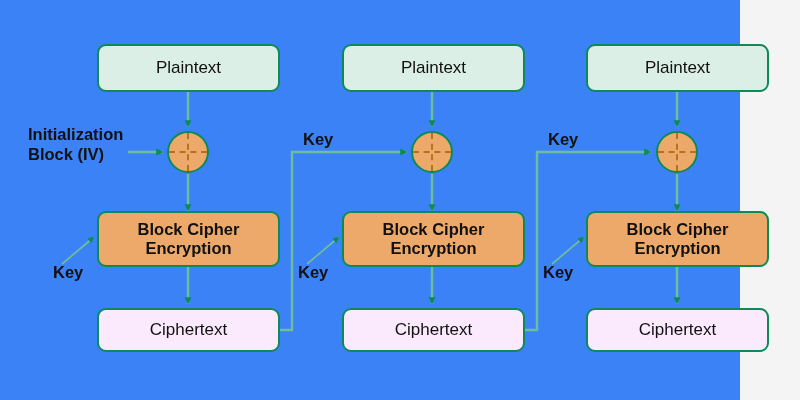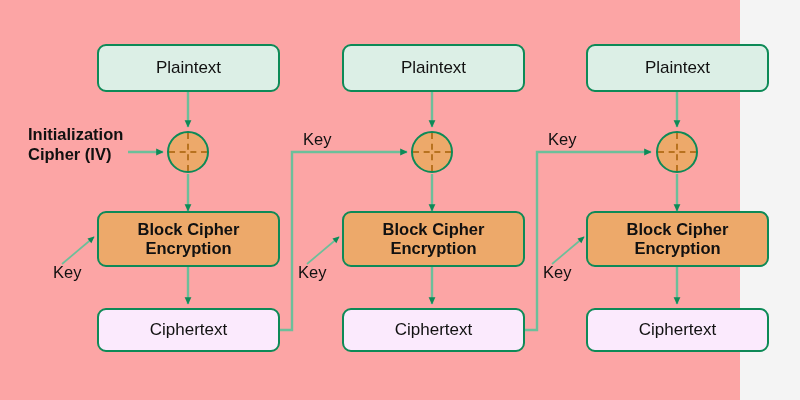--- a/index.html
+++ b/index.html
@@ -10,21 +10,21 @@
     width: 800px;
     height: 400px;
     background: #f4f4f4;
     font-family: "Liberation Sans", sans-serif;
     overflow: hidden;
   }
   #diagram-root {
     position: relative;
     width: 740px;
     height: 400px;
-    background: #fca5a5;
+    background: #3b82f6;
   }
   #wires {
     position: absolute;
     left: 0;
     top: 0;
     width: 800px;
     height: 400px;
   }
   .node {
     position: absolute;
@@ -82,21 +82,21 @@
     left: 0;
     margin-top: -1px;
     height: 0;
     width: 100%;
     border-top: 2px dashed #b8721f;
   }
   .label {
     position: absolute;
     color: #111111;
     font-size: 16.5px;
-    font-weight: 400;
+    font-weight: 700;
     line-height: 1.22;
     white-space: pre-line;
     z-index: 4;
   }
   .label-iv {
     font-weight: 700;
     text-align: left;
   }
 </style>
 </head>
@@ -136,21 +136,21 @@
       <line x1="677" y1="267" x2="677" y2="304" marker-end="url(#ah)"></line>
       <line x1="552" y1="264" x2="584" y2="237" stroke-width="1.7" marker-end="url(#ah-small)"></line>
     </g>
   </svg>
 
   <div class="node node-plaintext" style="left:97px; top:44px; width:183px; height:48px;">
     <span>Plaintext</span>
   </div>
 
   <div class="label label-iv" style="left:28px; top:124px; width:108px;">Initialization
-Cipher (IV)</div>
+Block (IV)</div>
 
   <div class="xor" style="left:167px; top:131px;">
     <span class="bar-v"></span>
     <span class="bar-h"></span>
   </div>
 
   <div class="node node-cipher" style="left:97px; top:211px; width:183px; height:56px;">
     <span>Block Cipher
 Encryption</span>
   </div>

